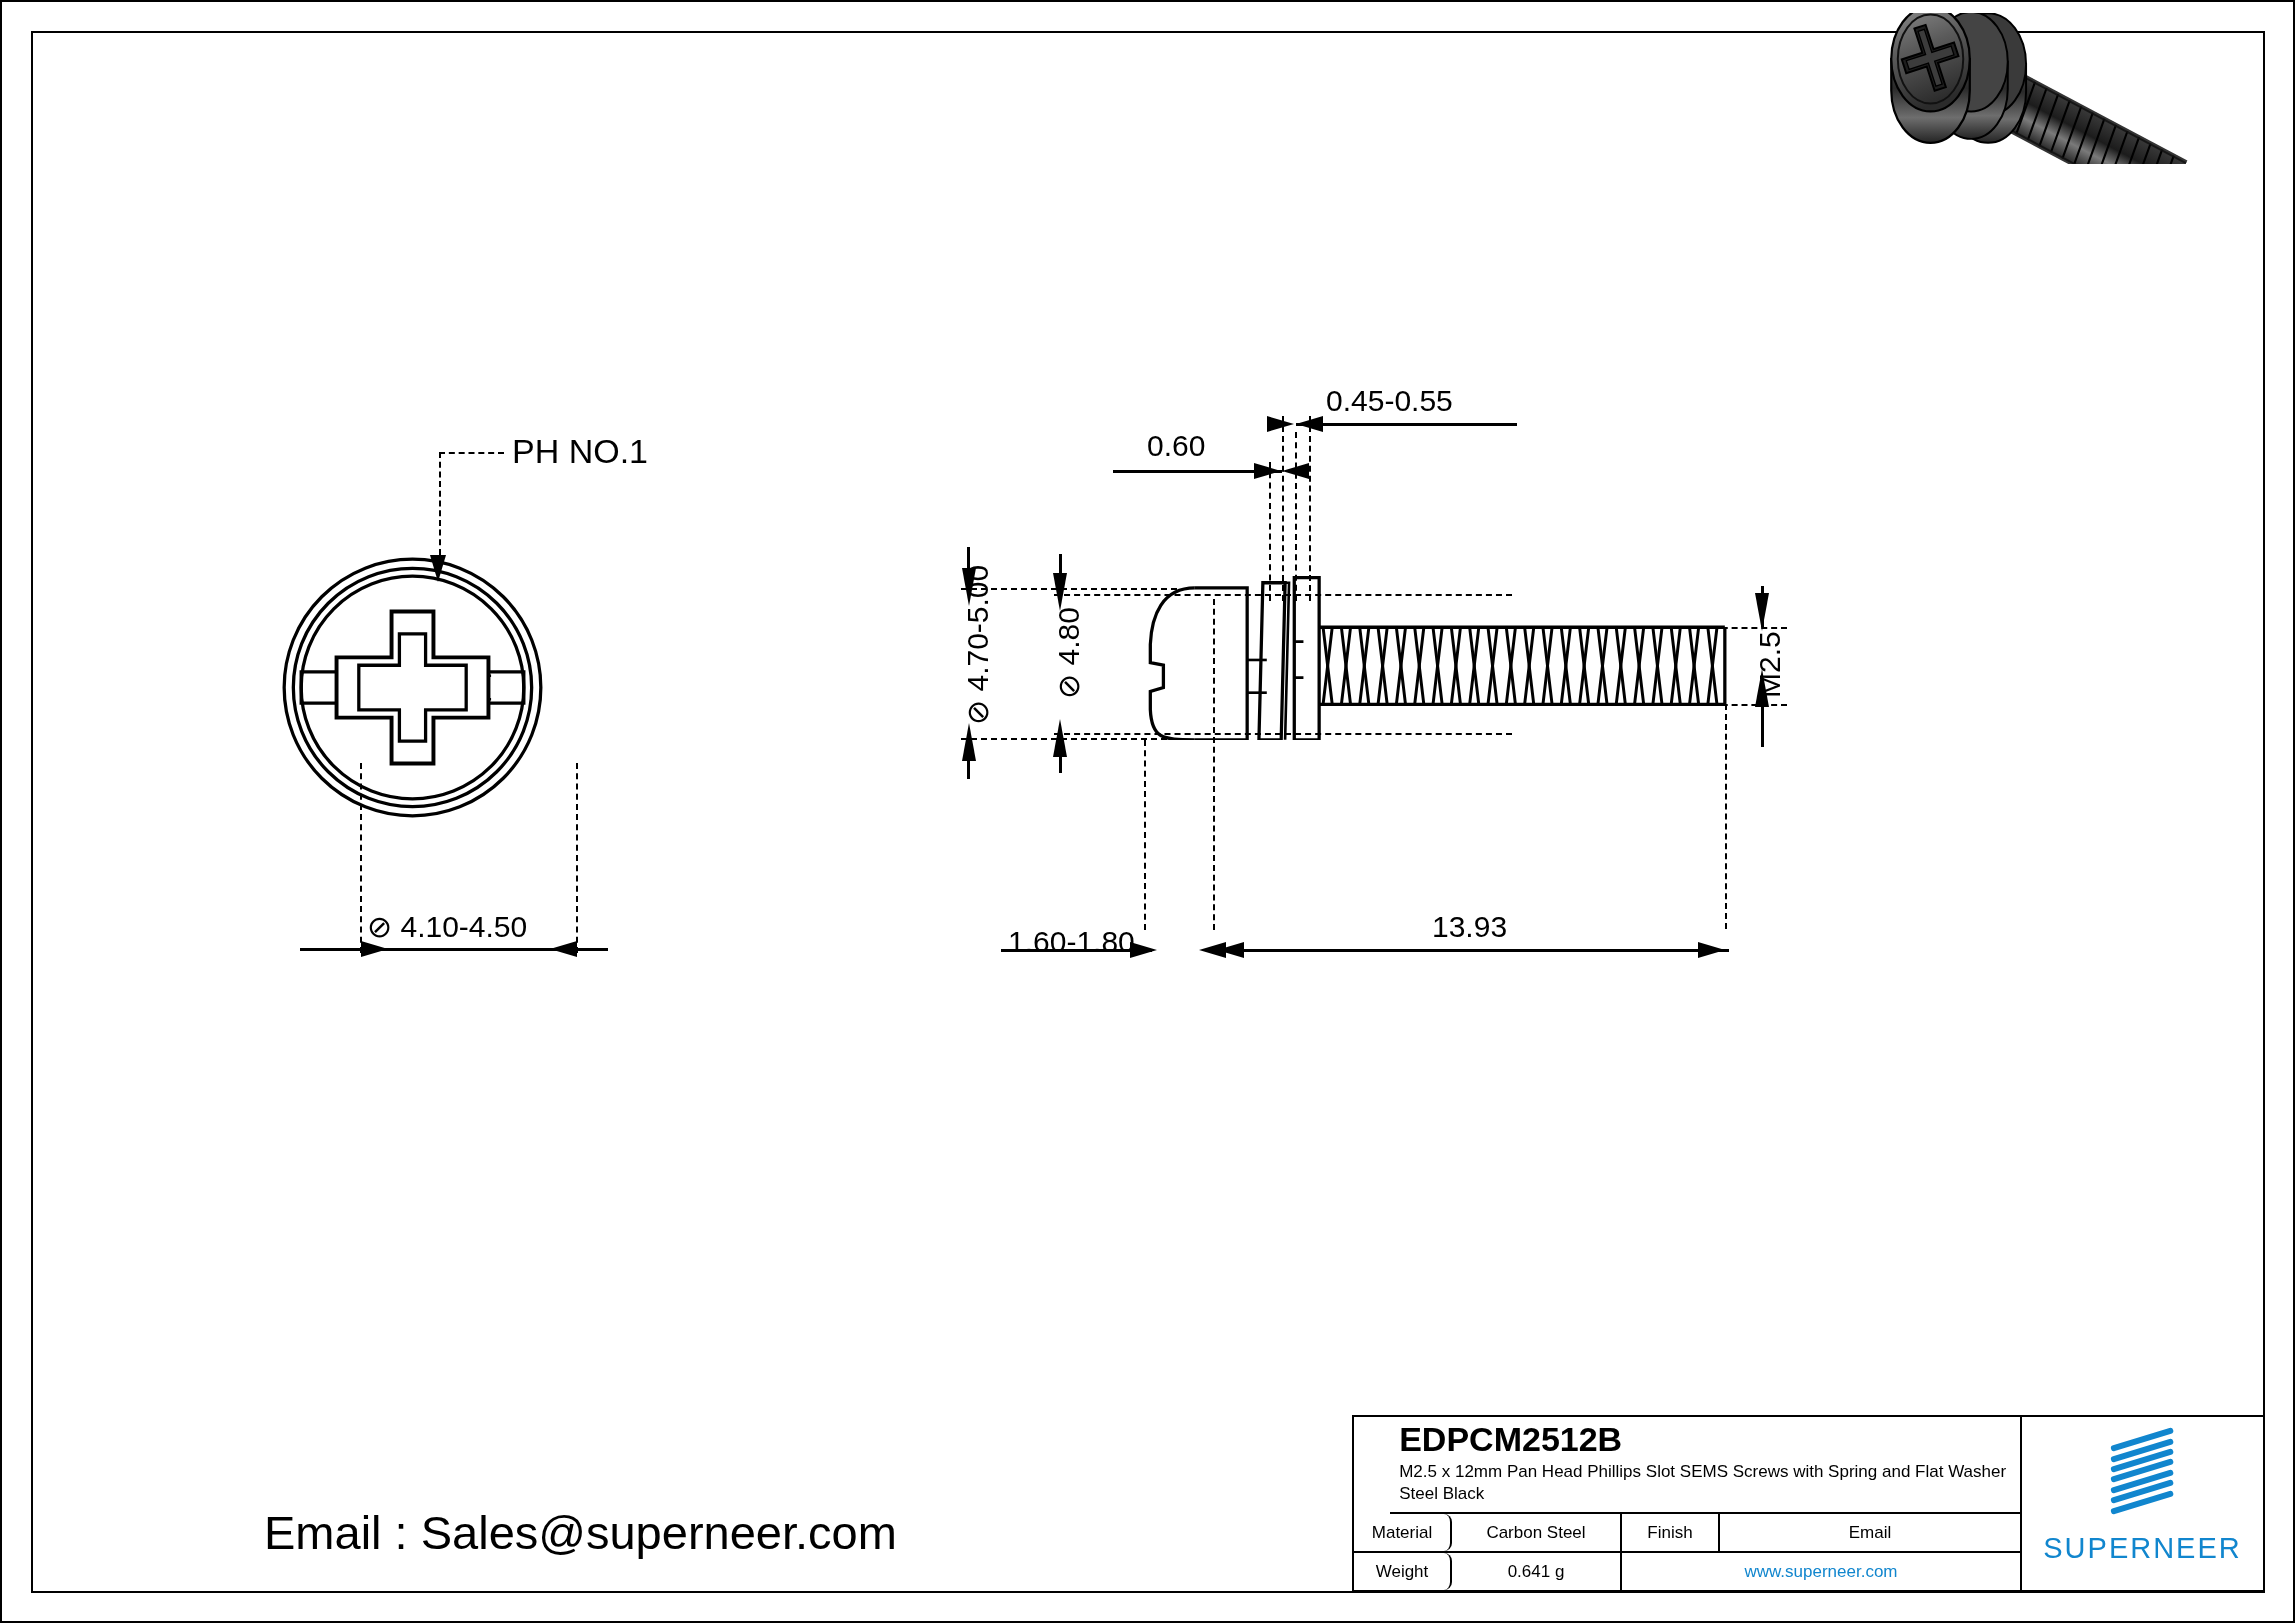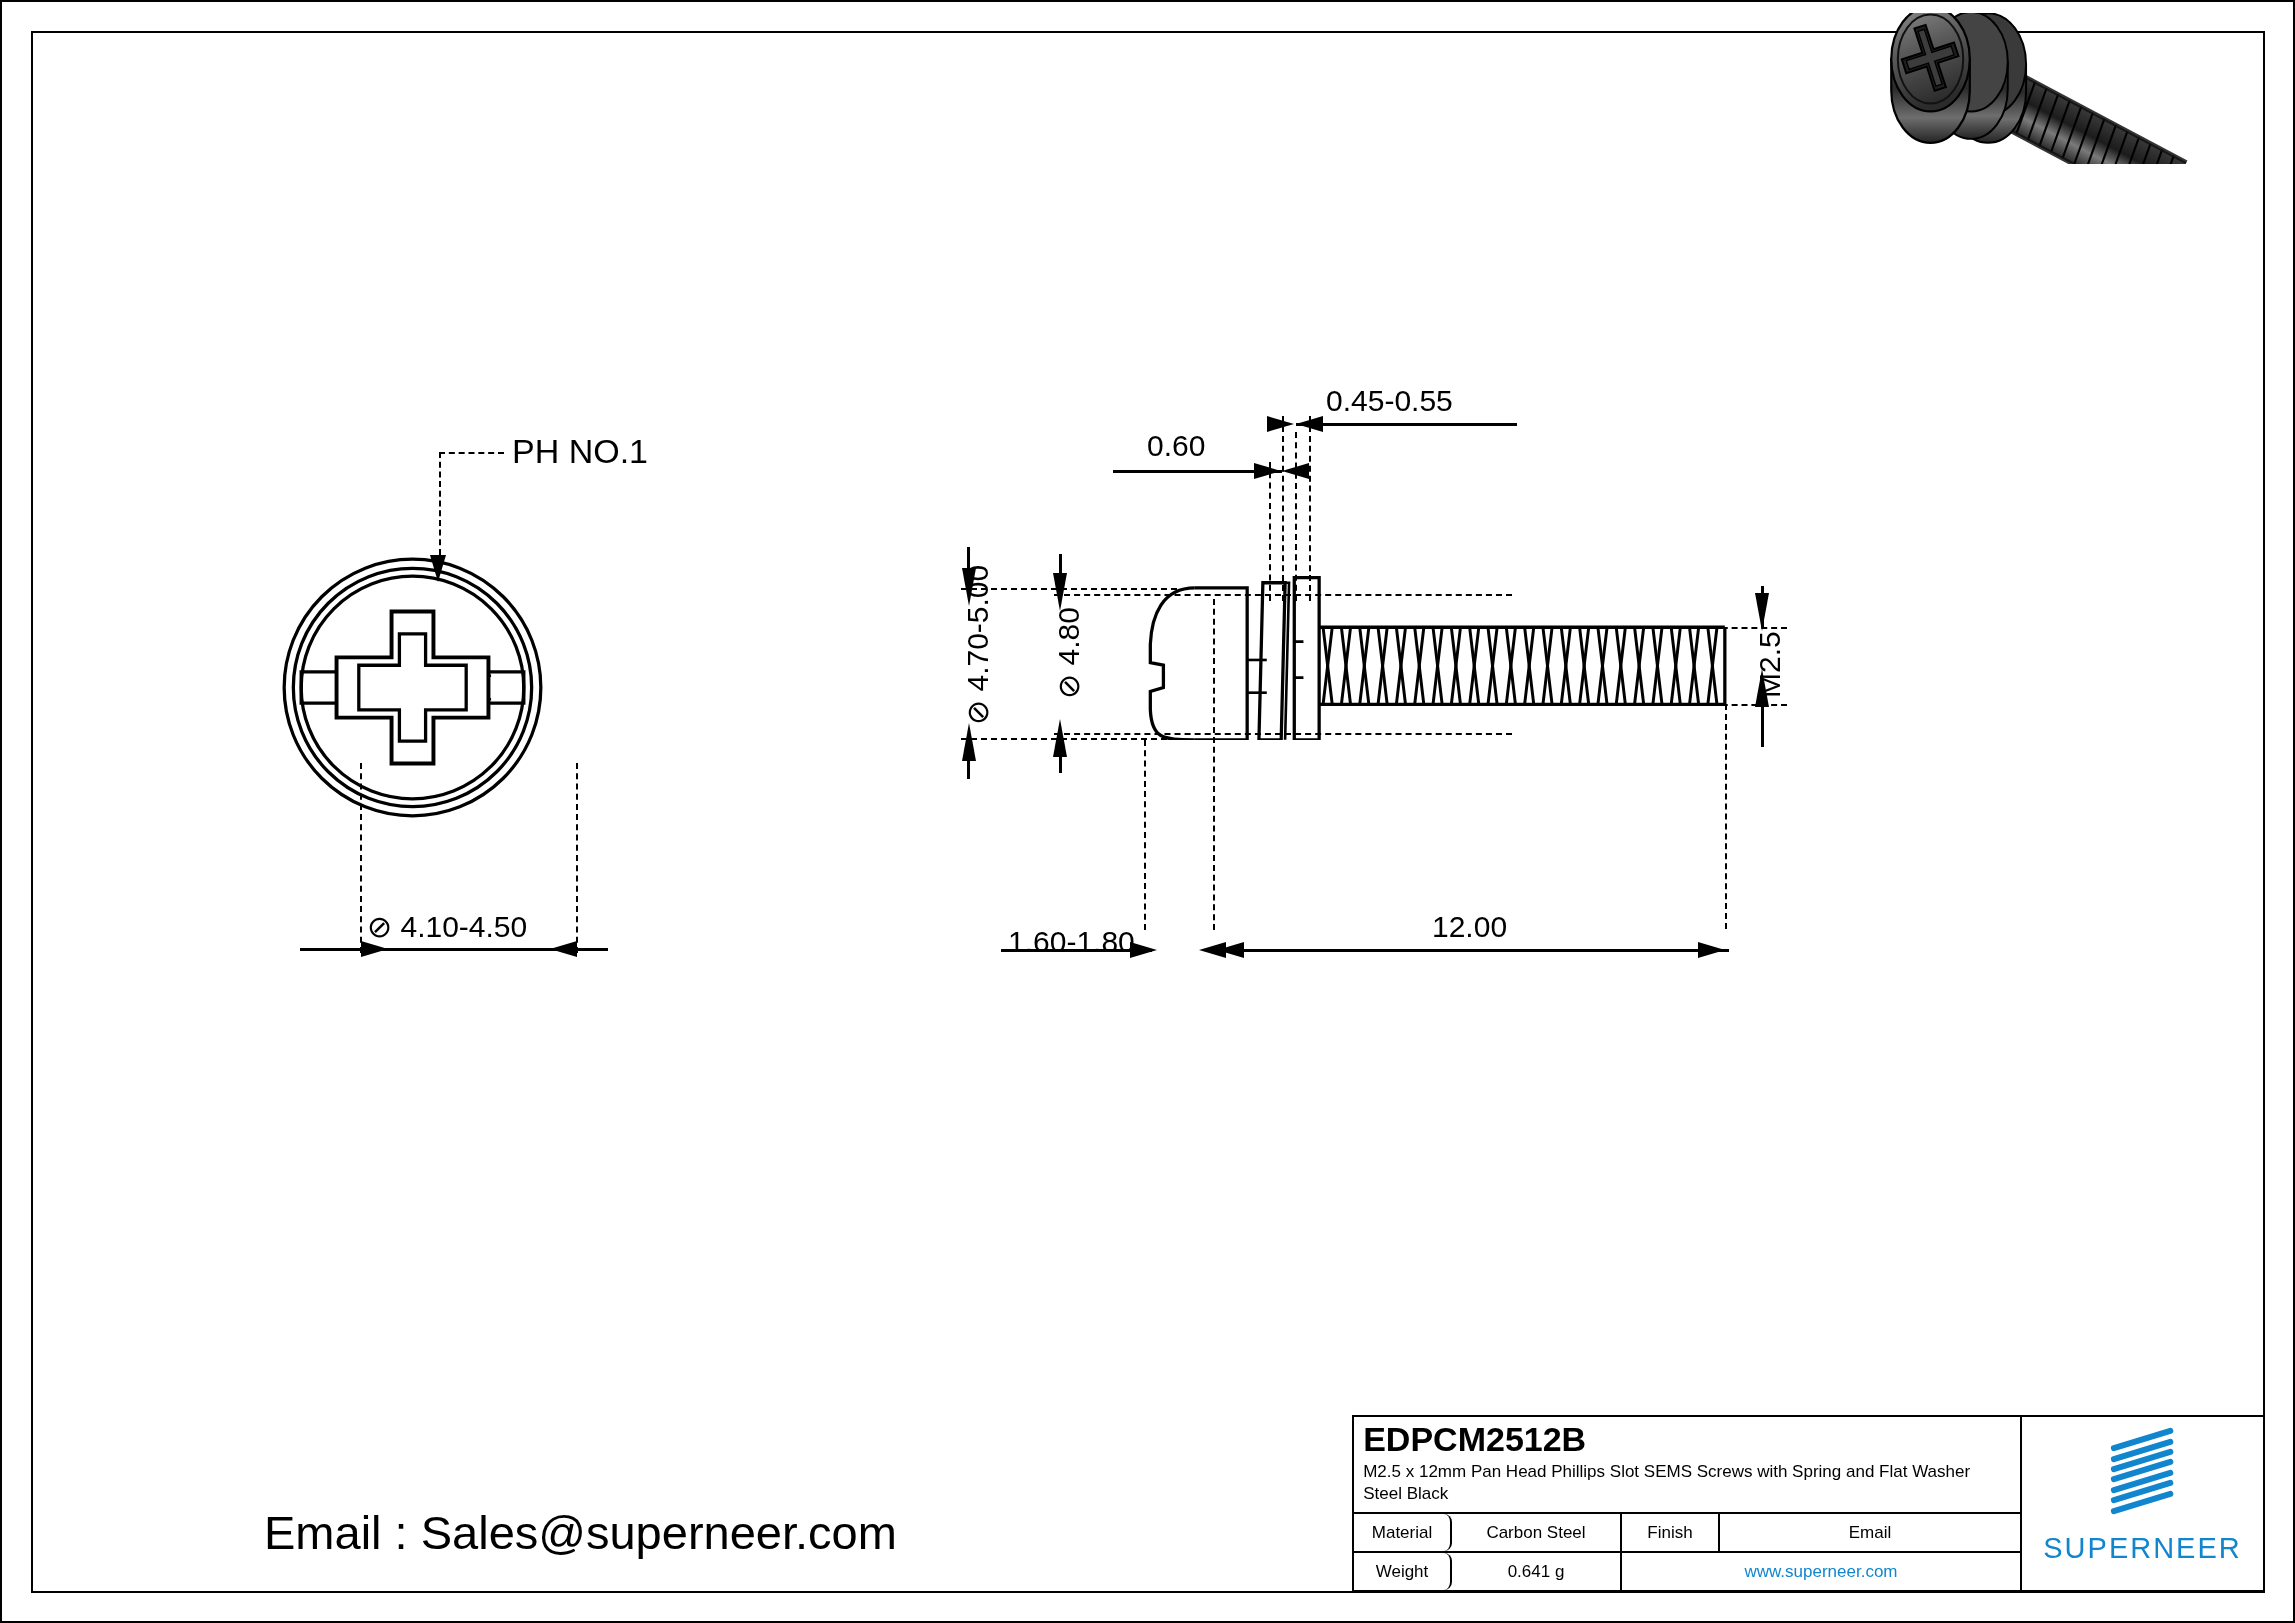--- a/index.html
+++ b/index.html
@@ -66,20 +66,21 @@
     background:#fff;
   }
   #tb-left{
     width:668px;display:flex;flex-direction:column;
     border-right:2.6px solid #000;box-sizing:border-box;
   }
   #tb-head{
     flex:0 0 97px;box-sizing:border-box;
     border-bottom:2.6px solid #000;
     padding:3.9px 9.2px 0 9.2px;
+    margin-left:36px;
   }
   #tb-code{font-size:34px;font-weight:bold;line-height:1.06;color:#000;}
   #tb-desc{font-size:17px;line-height:1.30;color:#000;margin-top:3.9px;}
   .tb-row{display:flex;flex:1;box-sizing:border-box;}
   .tb-row.top{border-bottom:2.6px solid #000;}
   .tb-cell{
     display:flex;align-items:center;justify-content:center;
     box-sizing:border-box;font-size:17px;color:#000;
     border-right:2.6px solid #000;
   }
@@ -279,21 +280,21 @@
     <div class="dash-v" style="left:1213px;top:599px;height:331px;"></div>
     <div class="ln hline" style="left:1001px;top:949px;width:151px;"></div>
     <div class="arw arw-r" style="left:1130px;top:942px;"></div>
     <div class="arw arw-l" style="left:1199px;top:942px;"></div>
     <div class="dimtext" style="left:1008px;top:925px;">1.60-1.80</div>
 
     <div class="dash-v" style="left:1725px;top:704px;height:225px;"></div>
     <div class="ln hline" style="left:1216px;top:949px;width:513px;"></div>
     <div class="arw arw-l" style="left:1217px;top:942px;"></div>
     <div class="arw arw-r" style="left:1698px;top:942px;"></div>
-    <div class="dimtext" style="left:1432px;top:910px;">12.00</div>
+    <div class="dimtext" style="left:1432px;top:910px;">13.93</div>
   </div>
 
   <div id="email">Email : Sales@superneer.com</div>
 
   <div id="title-block">
     <div id="tb-left">
 
       <div id="tb-head">
         <div id="tb-code">EDPCM2512B</div>
         <div id="tb-desc">M2.5 x 12mm Pan Head Phillips Slot SEMS Screws with Spring and Flat Washer Steel Black</div>

